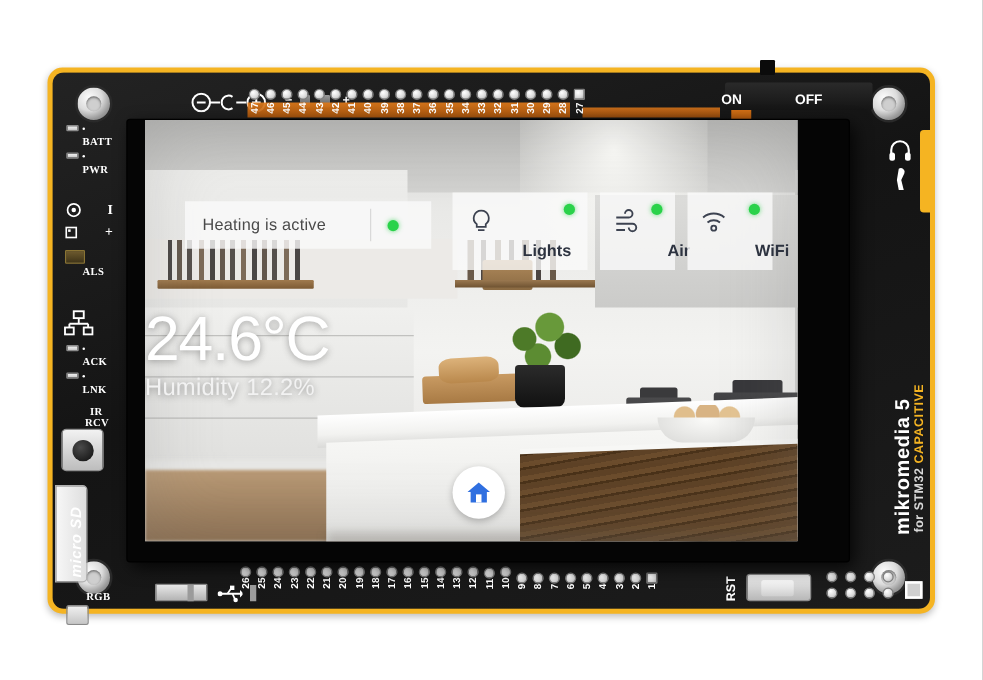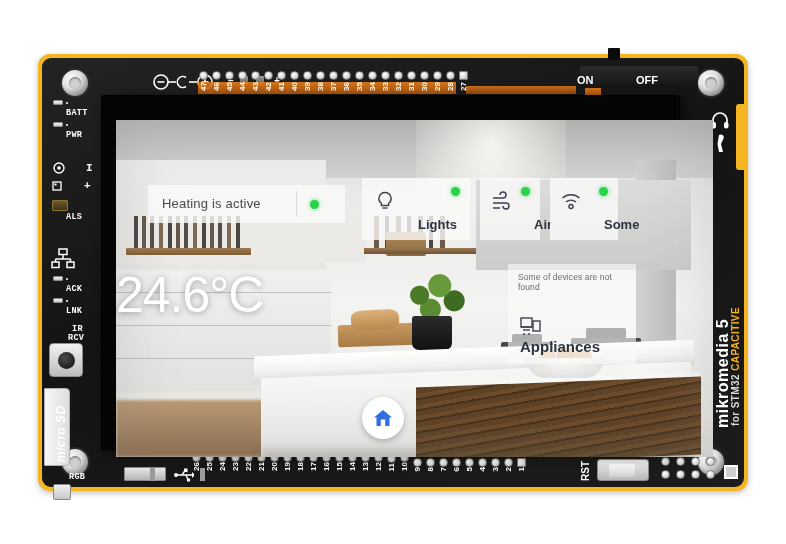--- a/index.html
+++ b/index.html
@@ -23,21 +23,21 @@
         border:2px solid #2a2a2a;box-sizing:border-box;}
   .hole::after{content:"";position:absolute;left:7px;top:7px;width:12px;height:12px;
         border-radius:50%;background:#cfcfcf;box-shadow:inset 0 1px 2px rgba(0,0,0,.5);}
   #hole-tl{left:18px;top:10px;} #hole-tr{right:18px;top:10px;}
   #hole-bl{left:18px;bottom:10px;} #hole-br{right:18px;bottom:10px;}
 
   
   #lcd-bezel{position:absolute;left:60px;top:38px;width:577px;height:353px;
         background:#050505;border-radius:2px;
         box-shadow:0 0 0 1px #000, 4px 4px 14px rgba(0,0,0,.8);}
-  #lcd{position:absolute;left:14px;top:24px;width:597px;height:337px;overflow:hidden;background:#cfcfcf;}
+  #lcd{position:absolute;left:14px;top:0;width:522px;height:337px;overflow:hidden;background:#cfcfcf;}
 
   
   #photo{position:absolute;inset:0;overflow:hidden;}
   .pl{position:absolute;}
   #bg-wall{inset:0;background:linear-gradient(180deg,#d6d6d4 0%,#e9e9e7 22%,#f3f3f1 55%,#e2e1df 100%);}
   #top-band{left:0;top:0;right:0;height:58px;background:linear-gradient(180deg,#b9b9b7,#d2d2d0);}
   #win-glow{left:300px;top:0;width:150px;height:120px;
         background:radial-gradient(ellipse at 50% 20%,#fbfbf8 0%,rgba(240,240,236,.25) 70%,transparent 100%);}
   #left-wall{left:0;top:40px;width:210px;height:200px;background:linear-gradient(180deg,#ededeb,#e3e3e1);}
   #backsplash{left:0;top:95px;width:250px;height:48px;background:#eceae7;}
@@ -125,21 +125,21 @@
   #appl-icon{position:absolute;left:12px;top:52px;width:22px;height:20px;color:#3c4250;}
   #appl-label{position:absolute;left:12px;bottom:9px;font-size:15px;font-weight:bold;color:#2d3340;}
 
   #home-btn{position:absolute;left:246px;bottom:18px;width:42px;height:42px;border-radius:50%;
        background:#ffffff;box-shadow:0 2px 6px rgba(0,0,0,.25);
        display:flex;align-items:center;justify-content:center;}
   #home-btn svg{width:20px;height:20px;color:#2f6fe0;}
 
   
   .silk{position:absolute;color:#ffffff;font-size:8.5px;font-weight:bold;letter-spacing:.3px;
-        font-family:Liberation Mono, monospace;padding-left:16px;}
+        font-family:Liberation Serif, serif;padding-left:16px;}
   .led{position:absolute;width:10px;height:5px;border-radius:1px;
        background:linear-gradient(180deg,#f2f2f2,#c9c9c9);border:1px solid #8a8a8a;box-sizing:border-box;}
   .leddot{position:absolute;width:2px;height:2px;border-radius:50%;background:#fff;}
 
   
   #leftcol{position:absolute;left:8px;top:42px;width:40px;height:345px;}
   #pwr-sym{position:absolute;left:3px;top:62px;width:12px;height:12px;}
   #als-chip{position:absolute;left:2px;top:100px;width:16px;height:11px;
        background:linear-gradient(180deg,#6d5a2e,#3f3418);border:1px solid #8a7434;box-sizing:border-box;border-radius:1px;}
   #eth-icon{position:absolute;left:1px;top:148px;width:24px;height:22px;}
@@ -603,40 +603,29 @@
               <div class="tile-label">Air</div>
               <div class="dot tile-dot"></div>
             </div>
 
             <div class="card" id="card-wifi">
               <svg class="tile-icon" viewBox="0 0 22 22">
                 <path d="M2.5 8 A13 13 0 0 1 19.5 8" fill="none" stroke="currentColor" stroke-width="1.5"></path>
                 <path d="M6 12 A8 8 0 0 1 16 12" fill="none" stroke="currentColor" stroke-width="1.5"></path>
                 <circle cx="11" cy="16.5" r="2" fill="none" stroke="currentColor" stroke-width="1.5"></circle>
               </svg>
-              <div class="tile-label">Some</div>
+              <div class="tile-label">WiFi</div>
               <div class="dot tile-dot"></div>
             </div>
 
             <div id="temp-wrap">
               <div id="temp-value">24.6°C</div>
+              <div id="temp-hum">Humidity 12.2%</div>
             </div>
 
-            <div class="card" id="card-appliances">
-              <div id="appl-note">Some of devices are not found</div>
-              <svg id="appl-icon" viewBox="0 0 22 20">
-                <rect x="1" y="2" width="11" height="9" fill="none" stroke="currentColor" stroke-width="1.4"></rect>
-                <line x1="1" y1="11" x2="12" y2="11" stroke="currentColor" stroke-width="1.4"></line>
-                <rect x="13" y="5" width="7" height="10" fill="none" stroke="currentColor" stroke-width="1.4"></rect>
-                <line x1="3" y1="14" x2="10" y2="14" stroke="currentColor" stroke-width="1.4"></line>
-                <line x1="4" y1="17" x2="4" y2="19" stroke="currentColor" stroke-width="1.4"></line>
-                <line x1="9" y1="17" x2="9" y2="19" stroke="currentColor" stroke-width="1.4"></line>
-              </svg>
-              <div id="appl-label">Appliances</div>
-            </div>
 
             <div id="home-btn">
               <svg viewBox="0 0 20 20">
                 <path d="M10 2 L19 9.5 h-2.5 V18 h-13 V9.5 H1 z" fill="currentColor"></path>
                 <rect x="7.8" y="11.5" width="4.4" height="6.5" fill="#ffffff"></rect>
               </svg>
             </div>
 
           </div>
         </div>

